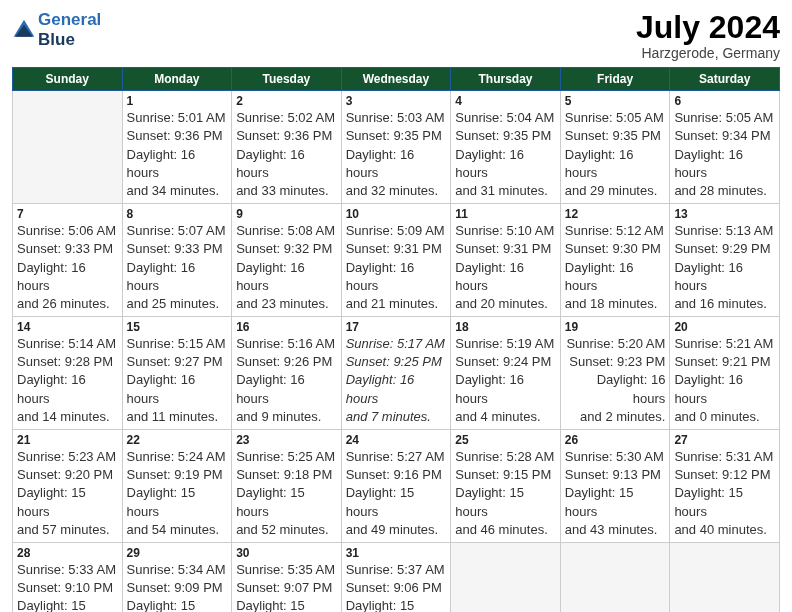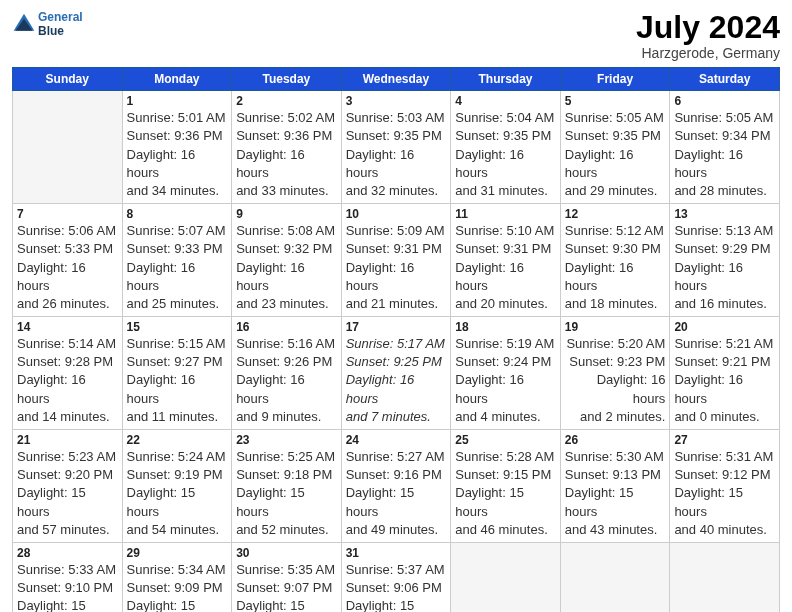--- a/index.html
+++ b/index.html
@@ -22,21 +22,21 @@
       justify-content: space-between;
       align-items: flex-start;
       margin-bottom: 6px;
     }
     .logo {
       display: flex;
       align-items: center;
       gap: 2px;
     }
     .logo-text {
-      font-size: 12px;
+      font-size: 17px;
       font-weight: bold;
       color: #1a3a5c;
       line-height: 1.2;
     }
     .logo-text .blue { color: #2a6db5; }
     .logo-icon {
       width: 24px;
       height: 24px;
     }
     .title-block {
@@ -54,21 +54,21 @@
       margin-left: 44px;
     }
     .calendar {
       flex: 1;
       border: 1px solid #ccc;
       border-collapse: collapse;
       width: 100%;
       table-layout: fixed;
     }
     .calendar th {
-      background: #1d4ed8;
+      background: #14532d;
       color: #fff;
       text-align: center;
       font-size: 12px;
       font-weight: bold;
       padding: 4px 2px;
       border: 1px solid #1a5a9a;
     }
     .calendar td {
       border: 1px solid #ccc;
       vertical-align: top;
@@ -173,21 +173,21 @@
             <div class="day-info" style="white-space: pre-line;">Sunrise: 5:05 AM
 Sunset: 9:34 PM
 Daylight: 16 hours
 and 28 minutes.</div>
           </td>
         </tr>
         <tr class="week-row">
           <td>
             <span class="day-num">7</span>
             <div class="day-info" style="white-space: pre-line;">Sunrise: 5:06 AM
-Sunset: 5:33 PM
+Sunset: 9:33 PM
 Daylight: 16 hours
 and 26 minutes.</div>
           </td>
           <td>
             <span class="day-num">8</span>
             <div class="day-info" style="white-space: pre-line;">Sunrise: 5:07 AM
 Sunset: 9:33 PM
 Daylight: 16 hours
 and 25 minutes.</div>
           </td>

